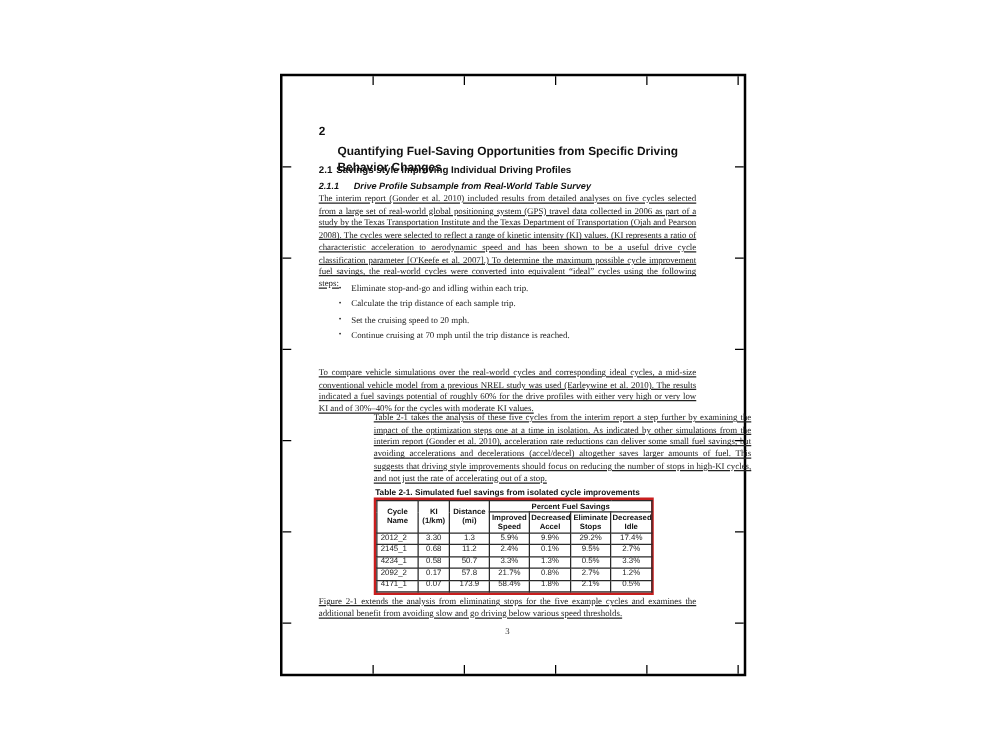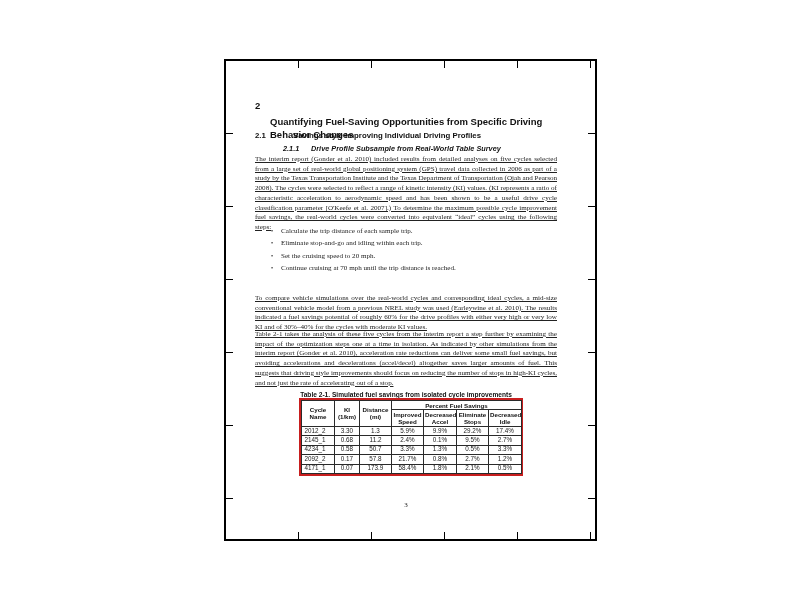--- a/index.html
+++ b/index.html
@@ -17,32 +17,32 @@
   
   .h1 { position:absolute; left:255px; top:100px; width:302px; display:flex;
         font-family:"Liberation Sans", sans-serif; font-weight:bold;
         font-size:9.5px; line-height:12.5px; color:#111; }
   .h1 .num { width:15px; flex:none; }
   .h1 .txt { width:287px;margin-top:16px; }
 
   .h2 { position:absolute; left:255px; top:131px; width:302px; display:flex;
         font-family:"Liberation Sans", sans-serif; font-weight:bold;
         font-size:7.8px; line-height:9px; color:#111; }
-  .h2 .num { width:38px; flex:none; }
+  .h2 .num { width:14px; flex:none; }
 
   .h3 { position:absolute; left:255px; top:143.5px; width:302px; display:flex;
         font-family:"Liberation Sans", sans-serif; font-weight:bold; font-style:italic;
         font-size:7.3px; line-height:9px; color:#111; }
-  .h3 .num { width:28px; flex:none;margin-left:28px; }
+  .h3 .num { width:28px; flex:none; }
 
   .para { position:absolute; left:255px; width:302px;
           font-size:7.1px; line-height:9.7px; text-align:justify; color:#222;text-decoration:underline; }
   #para1 { top:155px; }
   #para2 { top:294px; }
-  #para3 { top:330px; }
+  #para3 { top:330px;margin-left:44px; }
   #closing { top:477px; }
 
   .bullets { position:absolute; left:271px; top:227px; width:286px; list-style:none; }
   .bullets li { display:flex; font-size:7.1px; line-height:9.8px; margin-bottom:2.5px; color:#222; }
   .bullets .bm { width:10px; flex:none; font-size:6px; line-height:9.8px; }
 
   .caption { position:absolute; left:255px; top:390.5px; width:302px; text-align:center;
              font-family:"Liberation Sans", sans-serif; font-weight:bold;
              font-size:6.6px; color:#111; }
 
@@ -109,25 +109,25 @@
   <div class="h3">
     <span class="num">2.1.1</span>
     <span class="txt">Drive Profile Subsample from Real-World Table Survey</span>
   </div>
 
   <div id="para1" class="para">The interim report (Gonder et al. 2010) included results from detailed analyses on five cycles selected from a large set of real-world global positioning system (GPS) travel data collected in 2006 as part of a study by the Texas Transportation Institute and the Texas Department of Transportation (Ojah and Pearson 2008). The cycles were selected to reflect a range of kinetic intensity (KI) values. (KI represents a ratio of characteristic acceleration to aerodynamic speed and has been shown to be a useful drive cycle classification parameter [O'Keefe et al. 2007].) To determine the maximum possible cycle improvement fuel savings, the real-world cycles were converted into equivalent “ideal” cycles using the following steps:</div>
 
   <ul class="bullets">
       <li>
         <span class="bm">•</span>
+        <span class="bt">Eliminate stop-and-go and idling within each trip.</span>
+      </li>
+      <li>
+        <span class="bm">•</span>
         <span class="bt">Calculate the trip distance of each sample trip.</span>
-      </li>
-      <li>
-        <span class="bm">•</span>
-        <span class="bt">Eliminate stop-and-go and idling within each trip.</span>
       </li>
       <li>
         <span class="bm">•</span>
         <span class="bt">Set the cruising speed to 20 mph.</span>
       </li>
       <li>
         <span class="bm">•</span>
         <span class="bt">Continue cruising at 70 mph until the trip distance is reached.</span>
       </li>
     </ul>
@@ -206,16 +206,17 @@
             <td>173.9</td>
             <td>58.4%</td>
             <td>1.8%</td>
             <td>2.1%</td>
             <td>0.5%</td>
           </tr>
         </tbody>
     </table>
   </div>
 
+  <div id="closing" class="para">Figure 2-1 extends the analysis from eliminating stops for the five example cycles and examines the additional benefit from avoiding slow and go driving below various speed thresholds.</div>
 
   <div class="pagenum">3</div>
 
 </div>
 
 </body></html>

